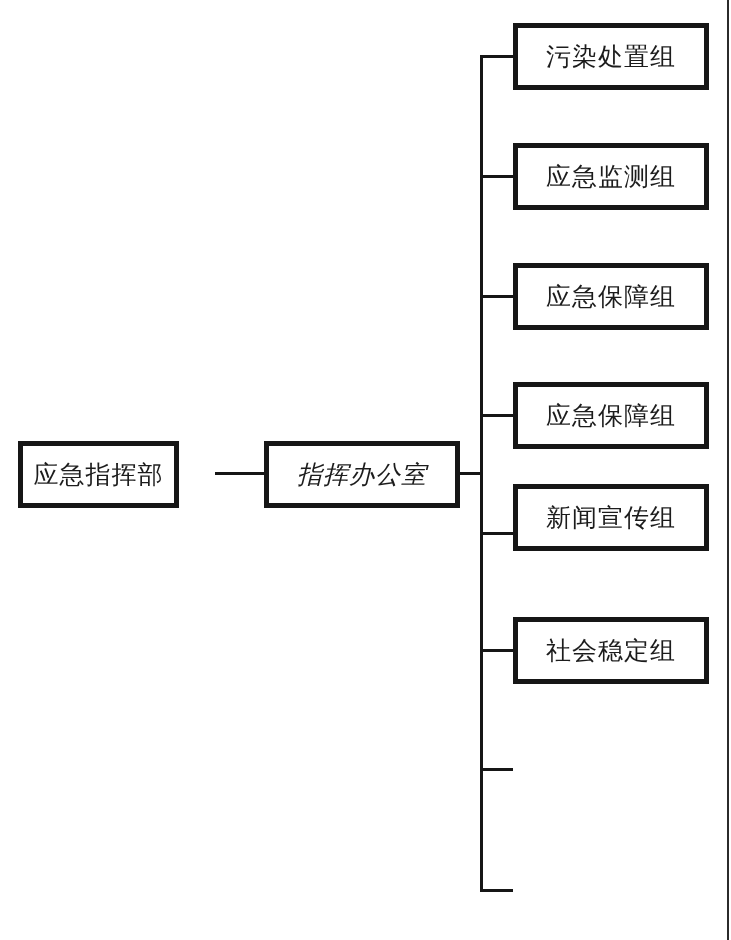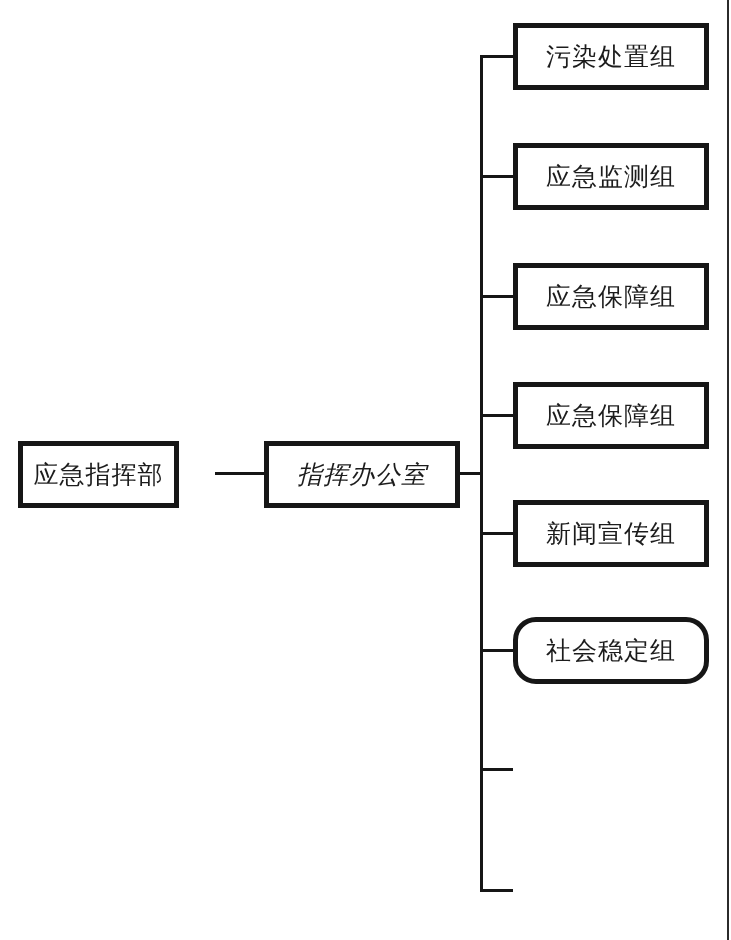--- a/index.html
+++ b/index.html
@@ -30,22 +30,22 @@
     color: #1c1c1c;
     white-space: nowrap;
   }
   .node-root   { left: 18px;  top: 441px; width: 161px; }
   .node-office { left: 264px; top: 441px; font-style: italic; }
   .group-node  { left: 513px; }
   .g0 { top: 23px;  }
   .g1 { top: 143px; }
   .g2 { top: 263px; }
   .g3 { top: 382px; }
-  .g4 { top: 500px; }
-  .g5 { top: 617px; border-radius: 23px; }
+  .g4 { top: 484px; }
+  .g5 { top: 617px; }
   .g6 { top: 736px; }
   .g7 { top: 857px; }
 
   .connector {
     position: absolute;
     background: #161616;
   }
   .h-conn-root-office { left: 215px; top: 472px; width: 49px; height: 3px; }
   .h-conn-office-spine{ left: 460px; top: 472px; width: 21px; height: 3px; }
   .spine { left: 480px; top: 55px; width: 3px; height: 837px; }

